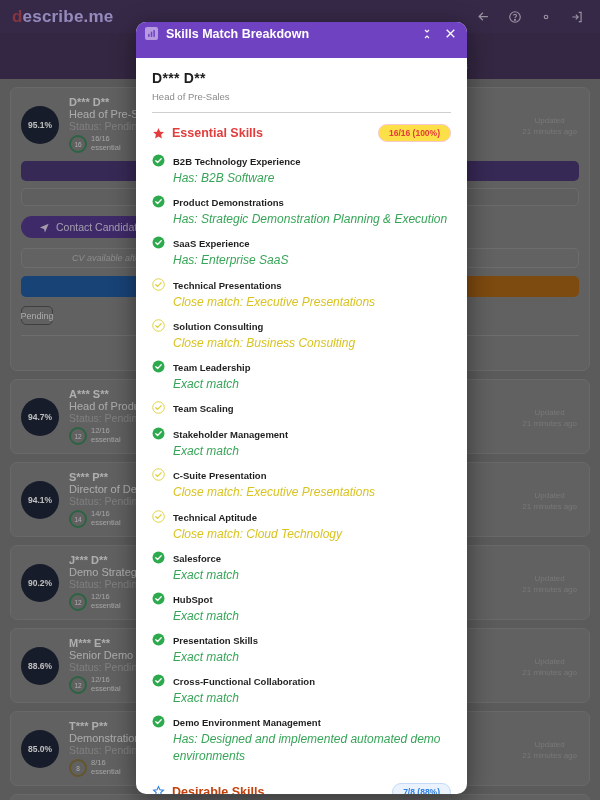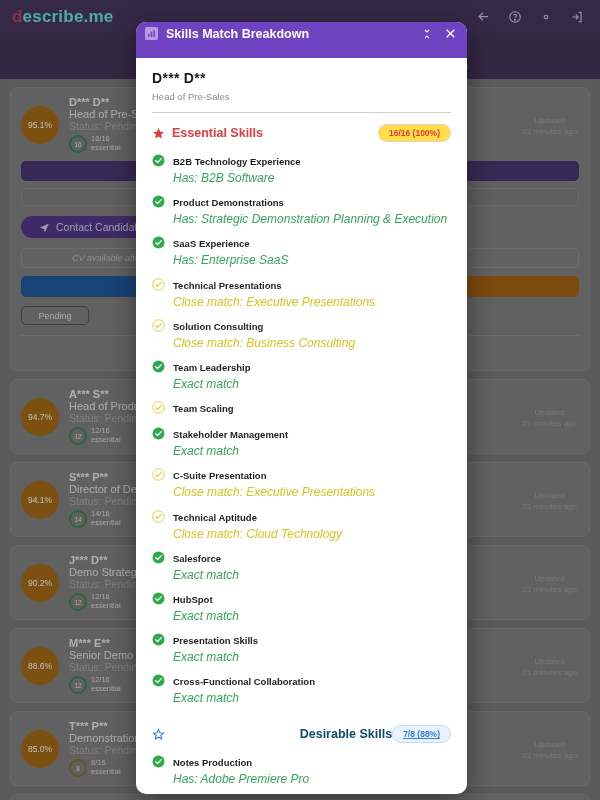--- a/index.html
+++ b/index.html
@@ -13,41 +13,41 @@
 
   
   .bg-app { position: absolute; inset: 0; background: #717171; }
   .topbar {
     position: absolute; top: 0; left: 0; width: 600px; height: 33px;
     background: #3d2a57; display: flex; align-items: center;
     padding: 0 12px; justify-content: space-between;
   }
   .brand { font-size: 17px; font-weight: bold; letter-spacing: .2px; }
   .brand .d { color: #b23a48; }
-  .brand .rest { color: #5eead4; }
+  .brand .rest { color: #c4b5fd; }
   .topbar-icons { display: flex; align-items: center; gap: 17px; padding-right: 4px; }
   .topbar-icons .ic { color: #c9c0d6; display: flex; align-items: center; }
 
   .tabsbar {
     position: absolute; top: 33px; left: 0; width: 600px; height: 46px;
     background: #3a2750; display: flex; align-items: center;
   }
   .tab { flex: 1; text-align: center; color: #9f93b3; font-size: 9.5px; }
   .tab .ticon { display: block; margin: 0 auto 2px; color: #9f93b3; }
 
   .cards { position: absolute; top: 79px; left: 0; width: 600px; bottom: 0;
            padding: 8px 10px 0; }
   .card {
     position: relative; background: #7a7a7a; border: 1px solid #868686;
     border-radius: 7px; margin-bottom: 8px; padding: 8px 10px;
   }
   .card-top { display: flex; align-items: center; gap: 10px; }
   .ring {
     width: 38px; height: 38px; border-radius: 50%;
-    background: #a16207; color: #fff; font-size: 8.5px; font-weight: normal;
+    background: #0f172a; color: #fff; font-size: 8.5px; font-weight: bold;
     display: flex; align-items: center; justify-content: center; flex: 0 0 38px;
   }
   .cmeta { flex: 1; min-width: 0; }
   .cname { color: #e9e9e9; font-size: 11px; font-weight: bold; }
   .crole { color: #e4e4e4; font-size: 11px; }
   .cstatus { color: #a6a6a6; font-size: 10.5px; }
   .cchips { display: flex; gap: 16px; margin-top: 3px; }
   .chip { display: flex; align-items: center; gap: 4px; }
   .chip .donut {
     width: 18px; height: 18px; border-radius: 50%;
@@ -79,21 +79,21 @@
     flex: 1; height: 21px; border-radius: 5px; background: #12509a;
     color: #dce8f7; font-size: 10px; display: flex; align-items: center;
     justify-content: center; gap: 5px;
   }
   .pdf-btn {
     flex: 1; height: 21px; border-radius: 5px; background: #a35a07;
     color: #f3e3cf; font-size: 10px; display: flex; align-items: center;
     justify-content: center; gap: 5px;
   }
   .pending-pill {
-    margin-top: 9px; width: 68px; height: 19px; border-radius: 5px;
+    margin-top: 9px; width: 32px; height: 19px; border-radius: 5px;
     border: 1px solid #4a4a4a; color: #e2e2e2; font-size: 9px;
     display: flex; align-items: center; justify-content: center;
   }
   .divider-grey { margin-top: 10px; height: 1px; background: #8d8d8d; }
   .tail { height: 26px; }
 
   
   .scrim { position: absolute; inset: 0; background: rgba(40,40,40,0.30); }
   .modal {
     position: absolute; left: 136px; top: 22px; width: 331px; height: 772px;
@@ -114,21 +114,21 @@
 
   .modal-body { flex: 1; overflow: hidden; padding: 12px 16px 0; position: relative; }
   .cand-name { font-size: 14px; font-weight: bold; color: #1d1d1d; letter-spacing: .3px; }
   .cand-role { font-size: 9.5px; color: #8a8a8a; margin-top: 5px; }
   .hr { height: 1px; background: #cfcfcf; margin: 10px 0 11px; }
 
   .sec-head { display: flex; align-items: center; margin-bottom: 9px; }
   .sec-icon { margin-right: 7px; display: flex; align-items: center; }
   .sec-title { font-size: 12.5px; font-weight: bold; flex: 1; }
   .sec-title.ess { color: #e23c3c; }
-  .sec-title.des { color: #0c4a6e; text-align: right; }
+  .sec-title.des { color: #c2410c; }
   .sec-badge {
     font-size: 8.5px; font-weight: bold; border-radius: 10px;
     padding: 3px 10px; border: 1px solid transparent;
   }
   .sec-badge.ess { color: #e23c3c; background: #fde047; border-color: #f6c9cf; }
   .sec-badge.des { color: #2f7fe0; background: #eaf2fd; border-color: #c3dbf7; text-decoration: underline; }
 
   .skill { display: flex; align-items: flex-start; margin-bottom: 6px; }
   .sk-icon { flex: 0 0 13px; margin-right: 8px; margin-top: 2px; }
   .sk-txt { flex: 1; min-width: 0; }
@@ -508,20 +508,27 @@
               </svg></span>
             <span class="sk-txt"><span class="sk-name">Presentation Skills</span><span class="sk-sub sub-has" style="display:block">Exact match</span></span>
           </div>
           <div class="skill">
             <span class="sk-icon"><svg width="13" height="13" viewBox="0 0 24 24">
                 <circle cx="12" cy="12" r="11" fill="#2eaa4e"></circle>
                 <path d="M7 12.4l3.3 3.2L17 8.8" fill="none" stroke="#fff" stroke-width="2.4" stroke-linecap="round" stroke-linejoin="round"></path>
               </svg></span>
             <span class="sk-txt"><span class="sk-name">Cross-Functional Collaboration</span><span class="sk-sub sub-has" style="display:block">Exact match</span></span>
           </div>
+          <div class="skill">
+            <span class="sk-icon"><svg width="13" height="13" viewBox="0 0 24 24">
+                <circle cx="12" cy="12" r="11" fill="#2eaa4e"></circle>
+                <path d="M7 12.4l3.3 3.2L17 8.8" fill="none" stroke="#fff" stroke-width="2.4" stroke-linecap="round" stroke-linejoin="round"></path>
+              </svg></span>
+            <span class="sk-txt"><span class="sk-name">Demo Environment Management</span><span class="sk-sub sub-has" style="display:block">Has: Designed and implemented automated demo environments</span></span>
+          </div>
         </div>
 
       <div class="sec-gap"></div>
 
       <div class="sec-head">
         <span class="sec-icon">
           <svg width="13" height="13" viewBox="0 0 24 24" fill="none" stroke="#2f7fe0" stroke-width="2">
               <path d="M12 3l2.7 5.9 6.3.7-4.7 4.3 1.3 6.3-5.6-3.2-5.6 3.2 1.3-6.3L3 9.6l6.3-.7z"></path>
             </svg>
         </span>

